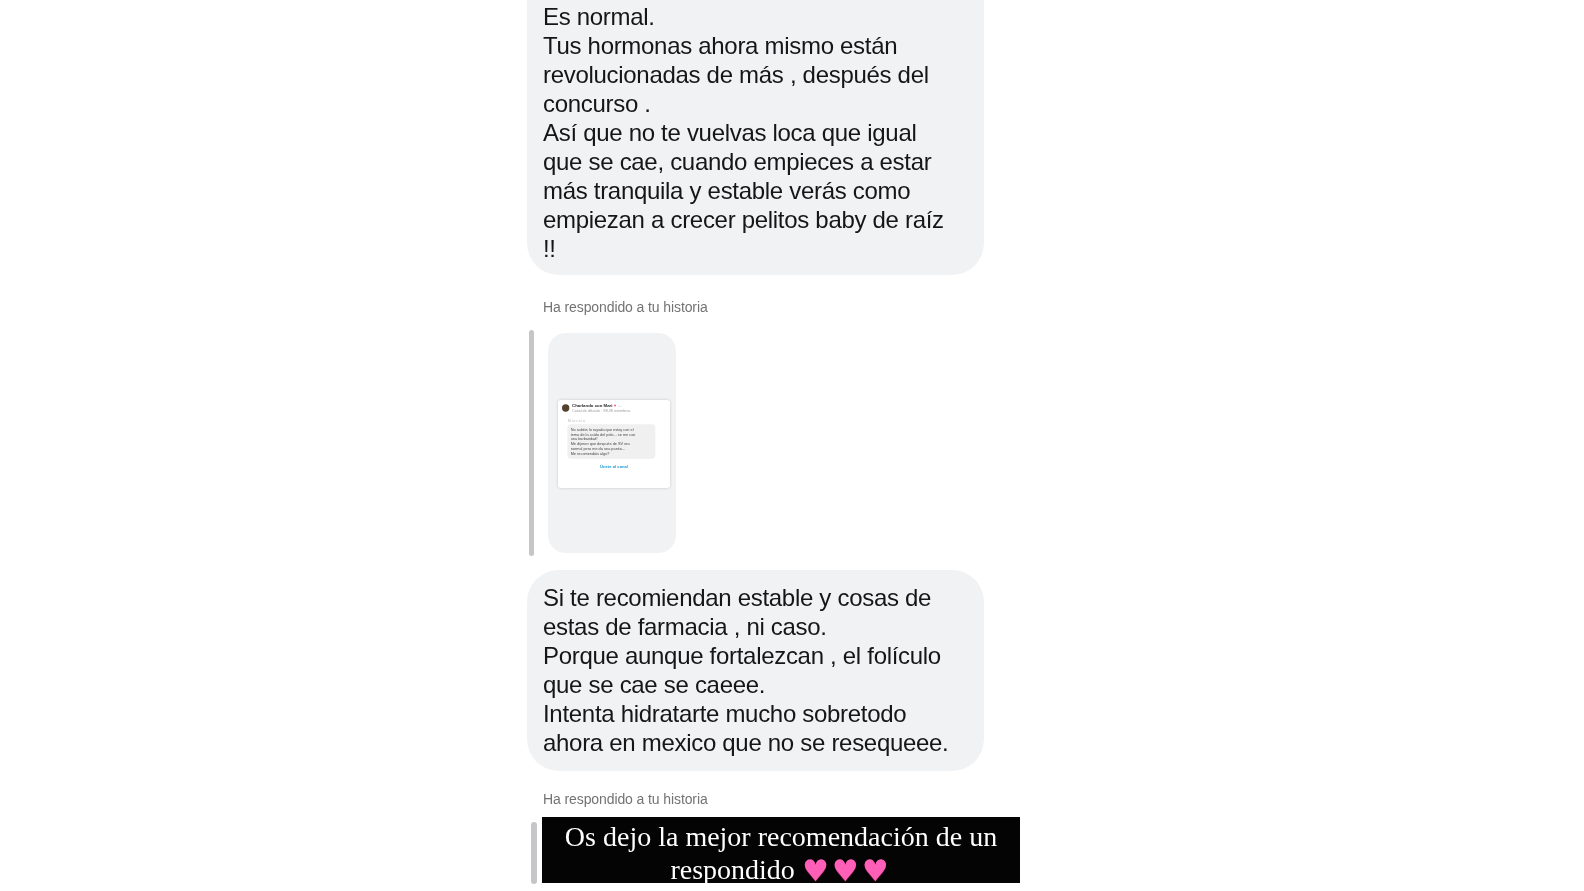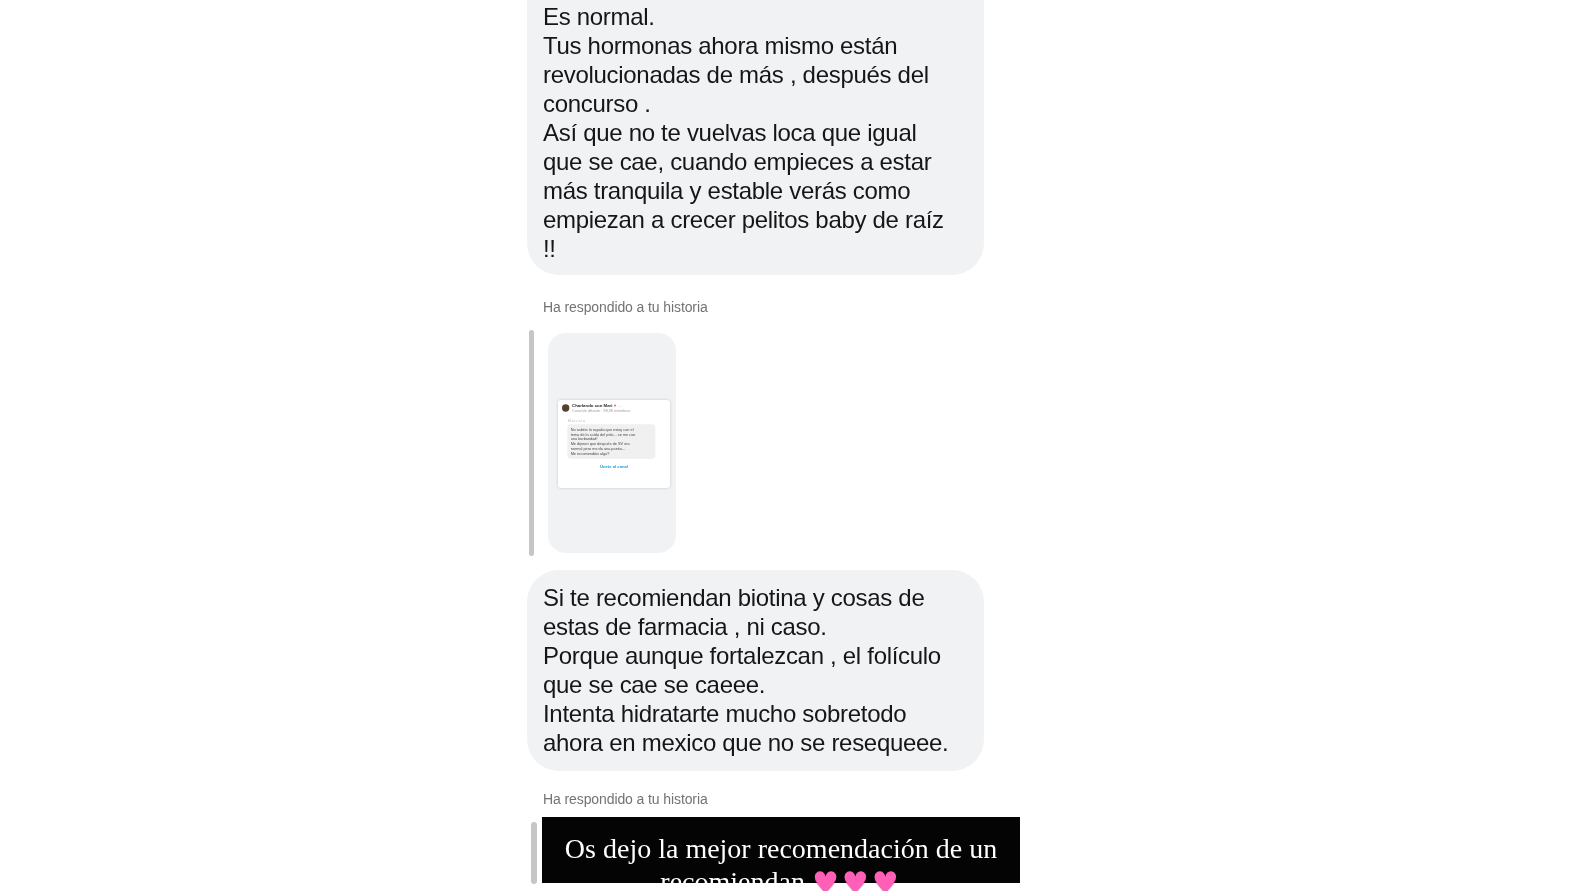--- a/index.html
+++ b/index.html
@@ -59,21 +59,21 @@
     padding:8px 10px; font-size:11.5px; line-height:14.5px; color:#4a4a4a;
     white-space:pre-line;
   }
   .mini-link { margin-top:16px; text-align:center; font-size:12.5px; font-weight:bold; color:#1C9BD9; }
 
   
   .story-banner {
     position:absolute; left:542px; top:817px; width:478px; height:66px;
     background:#040404; color:#ffffff; text-align:center;
     font-family:"Liberation Serif", serif; font-size:28px; line-height:33px;
-    padding-top:15px;
+    padding-top:3px;
   }
   .story-banner .hearts {
     color:#FF5FB6; font-family:"DejaVu Sans", sans-serif; font-size:30px;
     letter-spacing:3px; vertical-align:-2px;
     text-shadow:0 1px 1px rgba(160,20,90,0.55);
   }
 </style>
 </head>
 <body>
 
@@ -115,33 +115,33 @@
 tema de la caída del pelo... se me cae
 una barbaridad!
 Me dijeron que después de SV era
 normal pero me da una panita...
 Me recomendáis algo?</div>
       <div class="mini-link">Únete al canal</div>
     </div>
   </div>
 
   <div class="msg-bubble bubble-2">
-    <div class="msg-text">Si te recomiendan biotina y cosas de
+    <div class="msg-text">Si te recomiendan estable y cosas de
 estas de farmacia , ni caso.
 Porque aunque fortalezcan , el folículo
 que se cae se caeee.
 Intenta hidratarte mucho sobretodo
 ahora en mexico que no se resequeee.</div>
   </div>
 
   <div class="reply-label reply-label-2">Ha respondido a tu historia</div>
 
   <div class="reply-bar reply-bar-2"></div>
 
   <div class="story-banner">
     <div>Os dejo la mejor recomendación de un</div>
     <div>
-      <span>recomiendan</span>
+      <span>respondido</span>
       <span class="hearts">♥♥♥</span>
     </div>
   </div>
 
 </div>
 
 </body></html>

